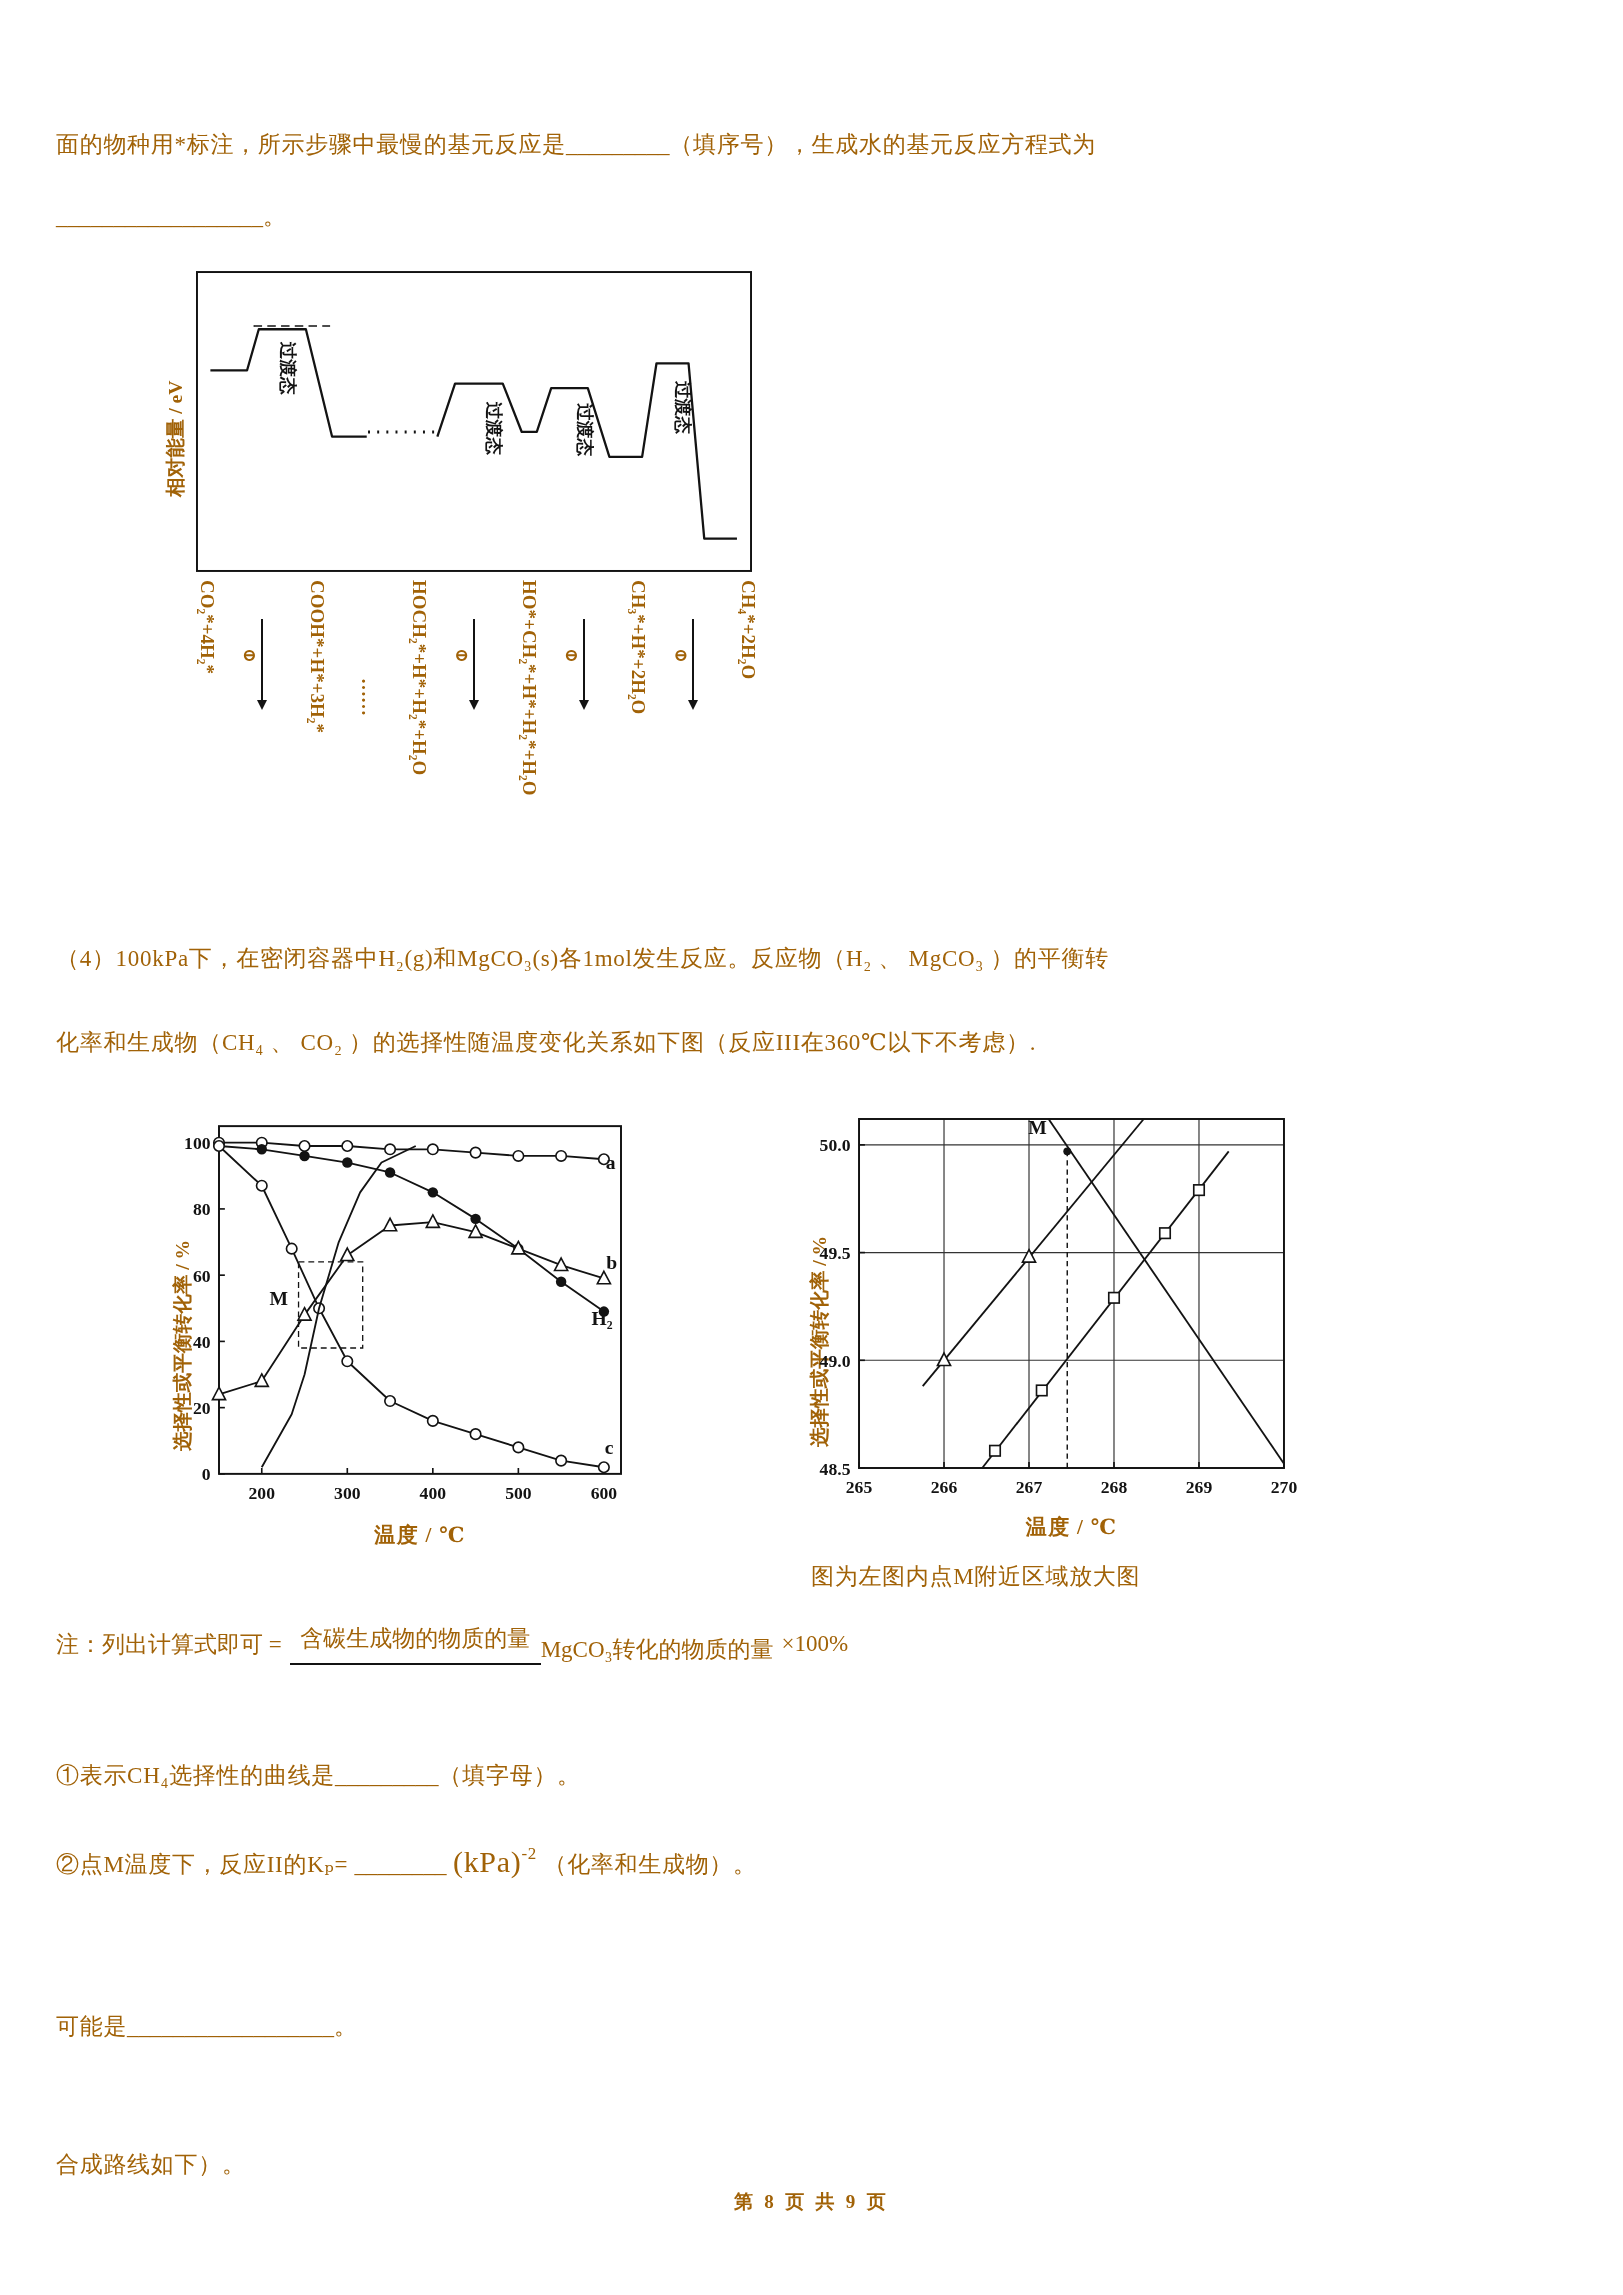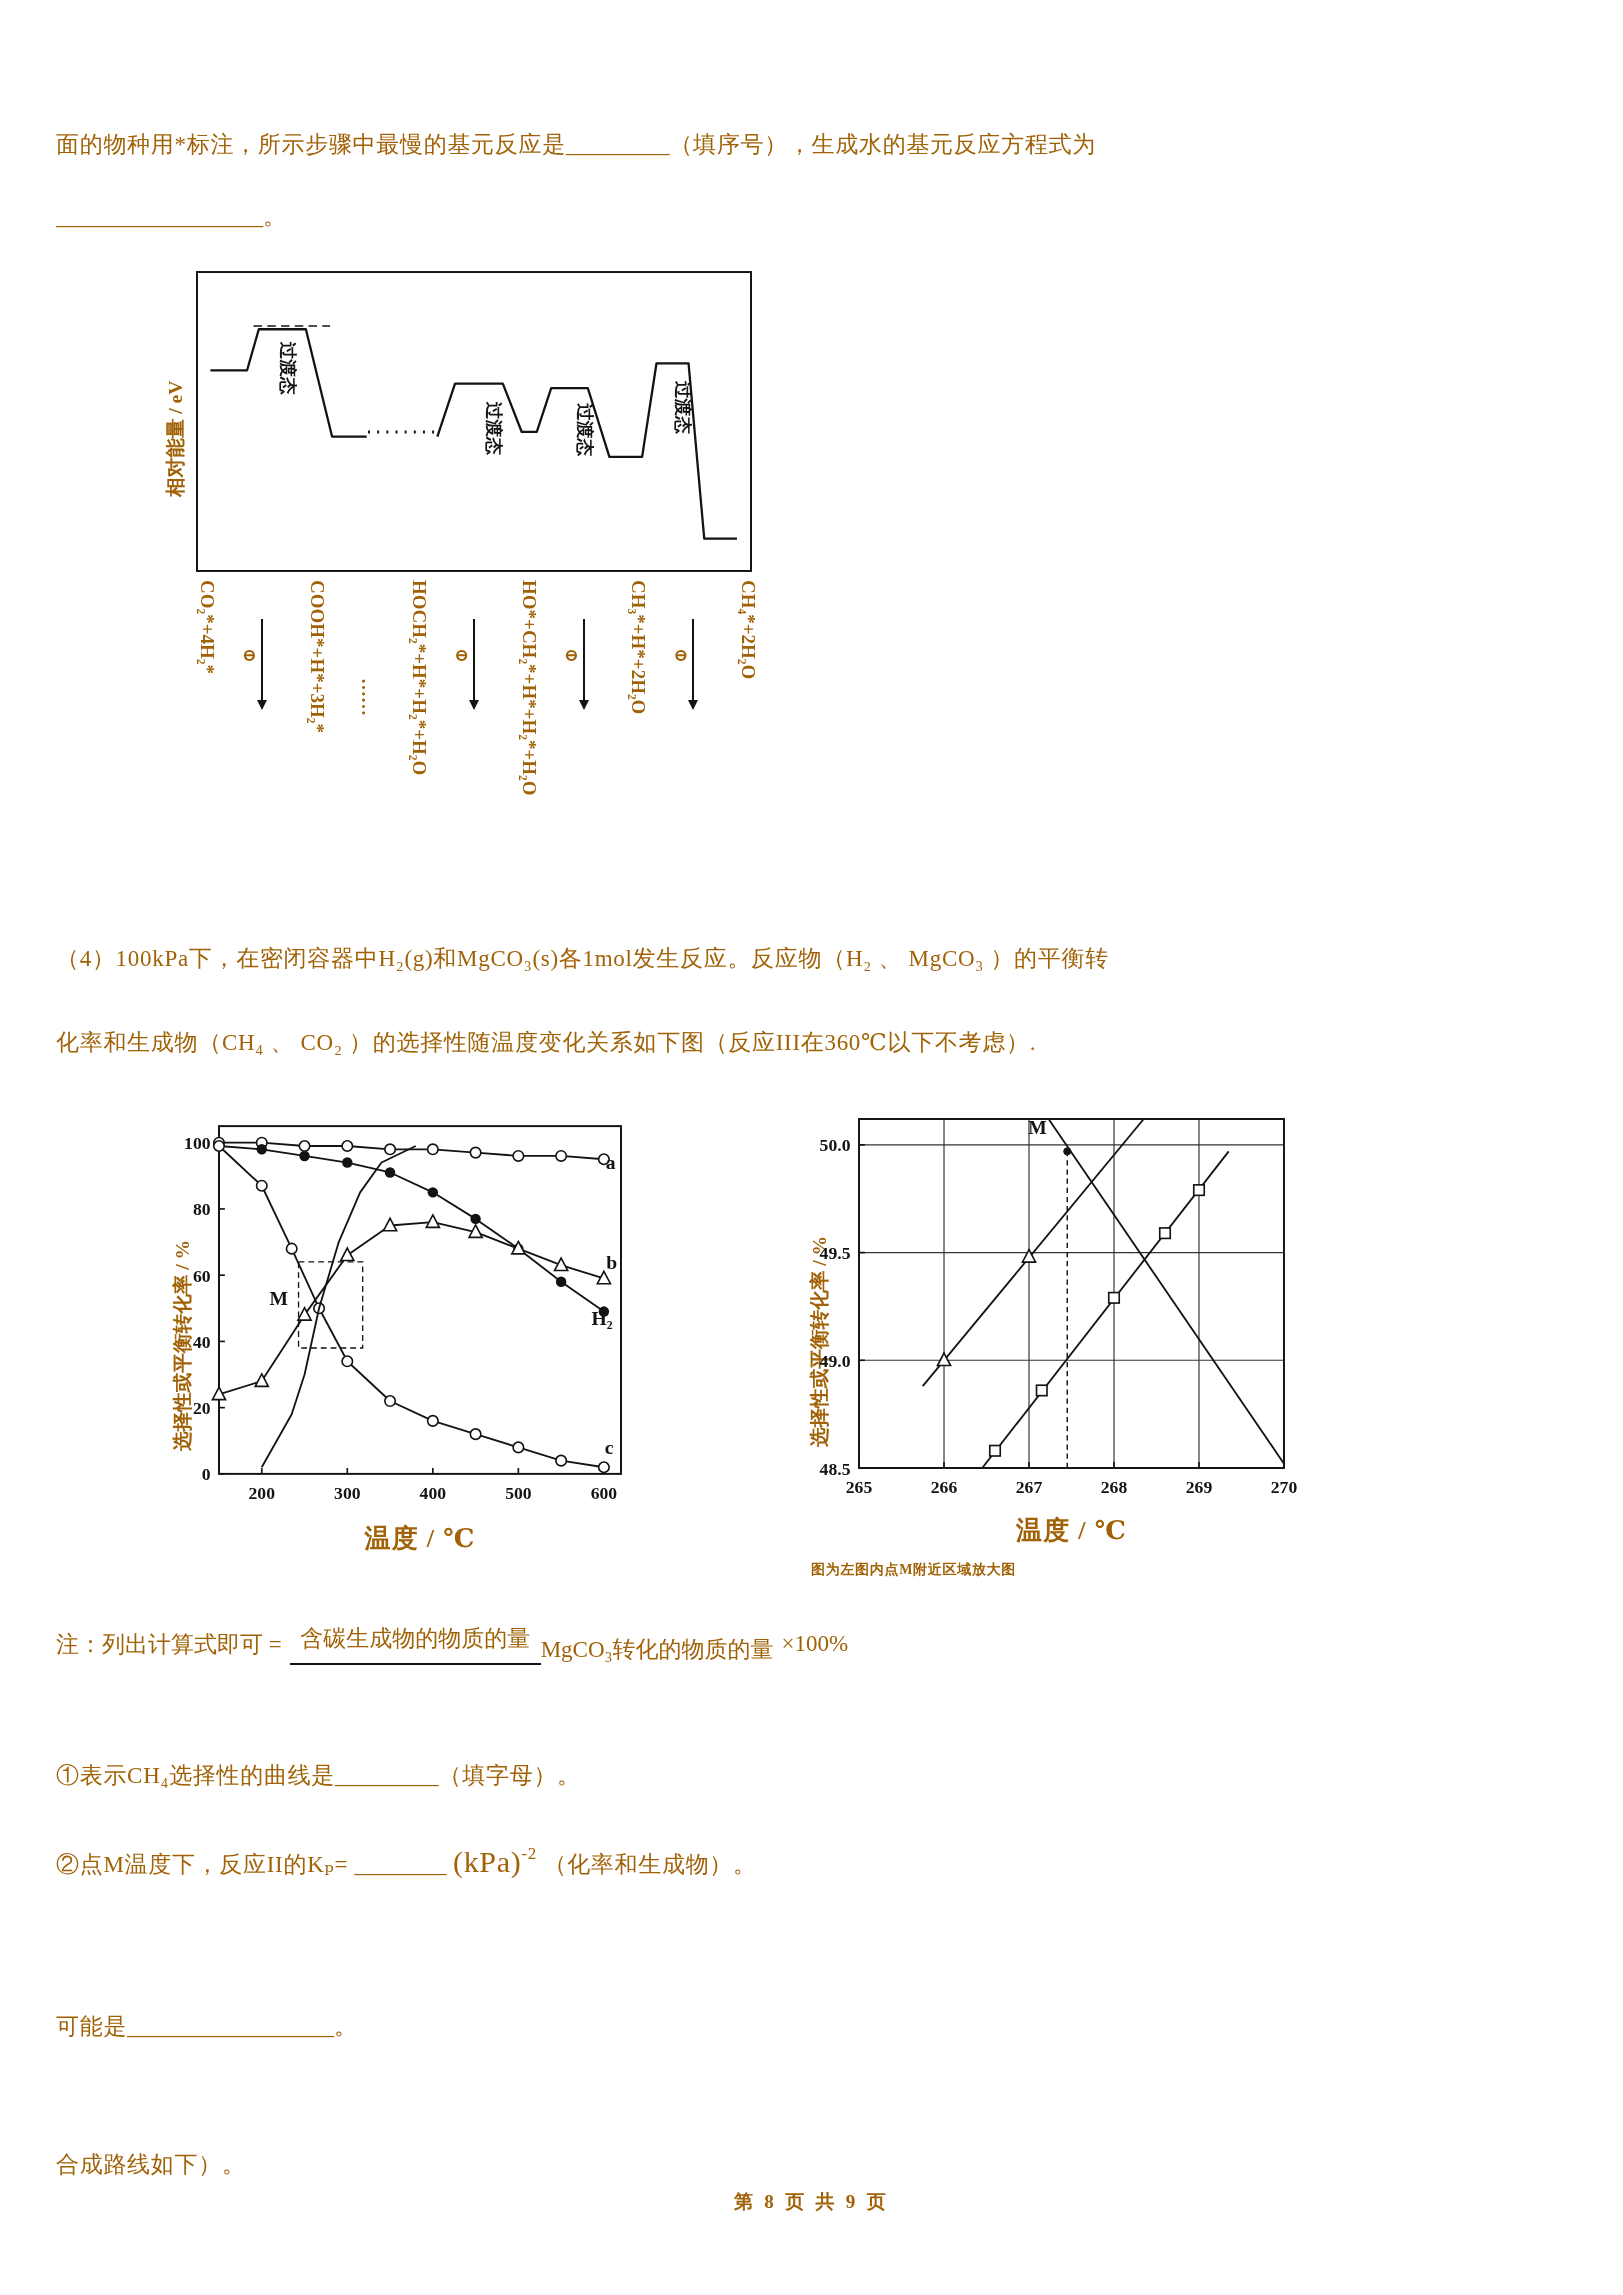--- a/index.html
+++ b/index.html
@@ -15,22 +15,22 @@
   .species-row{position:absolute;left:196px;top:580px;width:563px;height:327px;
                display:flex;justify-content:space-between;align-items:flex-start}
   .vtext{writing-mode:vertical-rl;text-orientation:mixed;font-size:19px;font-weight:600;
          white-space:nowrap;line-height:1.15}
   .gap-dots{margin-top:98px;font-weight:700}
   .arrow-cell{position:relative;width:29px;height:118px;margin-top:38px;flex:0 0 auto}
   .aline{position:absolute;left:50%;transform:translateX(-50%);top:1.3px;width:2px;height:86px;background:#131313}
   .aline::after{content:"";position:absolute;left:50%;bottom:-9.8px;transform:translateX(-50%);
                 border:5.9px solid transparent;border-top:10.5px solid #131313}
   .ominus{position:absolute;left:-5.2px;top:26px;font-size:17.7px;font-weight:600}
-  .xlabel{position:absolute;text-align:center;font-size:26px;font-weight:700;letter-spacing:1.3px}
-  .caption{position:absolute;font-size:14px;font-weight:700;letter-spacing:0.7px}
+  .xlabel{position:absolute;text-align:center;font-size:21px;font-weight:700;letter-spacing:1.3px}
+  .caption{position:absolute;font-size:23px;font-weight:400;letter-spacing:0.7px}
   .note-row{position:absolute;left:56px;top:1623px;display:flex;align-items:center}
   .frac{display:inline-flex;flex-direction:row;text-align:left;vertical-align:middle;margin:0 7.9px}
   .frac .num{padding:0 10.5px 5.2px;border-bottom:2px solid #131313}
   .frac .den{padding-top:11px}
   .kpa{font-size:30px}
   .kpa-sup{font-size:17px;vertical-align:13px}
   .footer{position:absolute;top:2189px;left:0;width:1623px;text-align:center;
           font-size:19px;font-weight:700;letter-spacing:3.3px}
 </style>
 </head>

